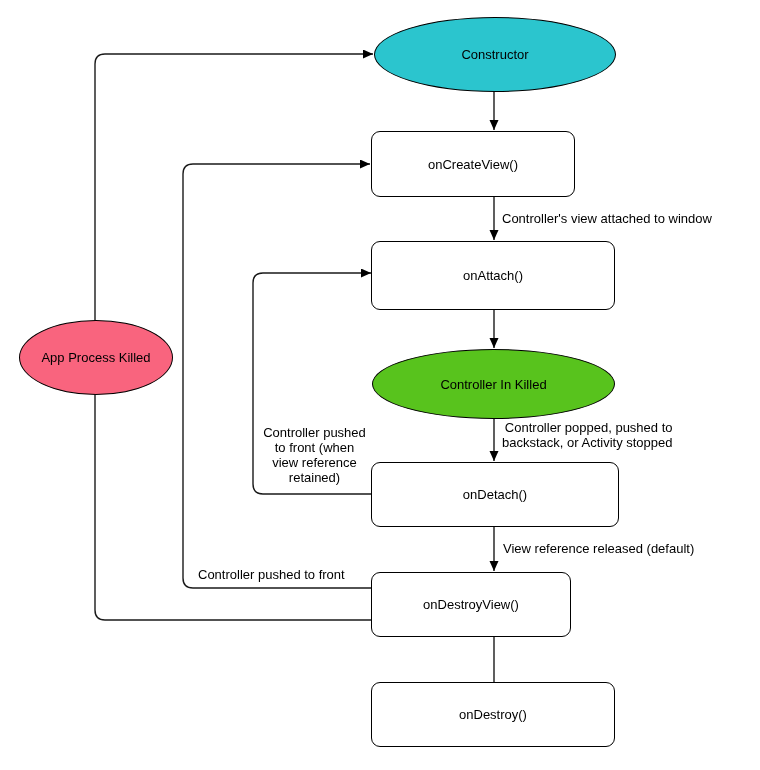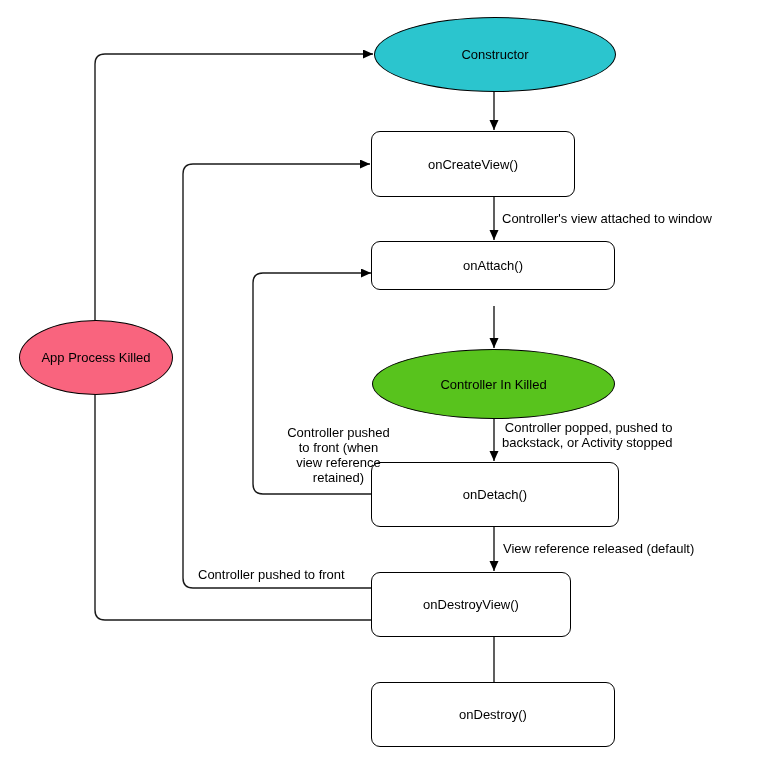--- a/index.html
+++ b/index.html
@@ -39,21 +39,21 @@
   .node.ellipse {
     border: 1.5px solid #000;
     border-radius: 50%;
   }
   .edge-label {
     position: absolute;
     font-size: 13px;
     line-height: 15px;
     white-space: pre-line;
   }
-  .edge-label.center { text-align: center; padding-left: 24px; }
+  .edge-label.center { text-align: center; }
 </style>
 </head>
 <body>
 
 <div class="stage">
 
   <svg class="connectors" viewBox="0 0 760 770" xmlns="http://www.w3.org/2000/svg">
     <defs>
       <marker id="arrow" markerUnits="userSpaceOnUse" markerWidth="12" markerHeight="12" refX="10" refY="4.5" orient="auto">
         <path d="M0,0 L10,4.5 L0,9 z" fill="#000"></path>
@@ -73,21 +73,21 @@
   </svg>
 
   <div class="node ellipse" style="left: 374px; top: 17px; width: 242px; height: 75px; background-color: rgb(43, 197, 206);">
     <span>Constructor</span>
   </div>
 
   <div class="node rect" style="left:371px; top:131px; width:204px; height:66px;">
     <span>onCreateView()</span>
   </div>
 
-  <div class="node rect" style="left:371px; top:241px; width:244px; height:49px;">
+  <div class="node rect" style="left:371px; top:241px; width:244px; height:69px;">
     <span>onAttach()</span>
   </div>
 
   <div class="node ellipse" style="left: 372px; top: 349px; width: 243px; height: 70px; background-color: rgb(88, 195, 29);">
     <span>Controller In Killed</span>
   </div>
 
   <div class="node rect" style="left:371px; top:462px; width:248px; height:65px;">
     <span>onDetach()</span>
   </div>

